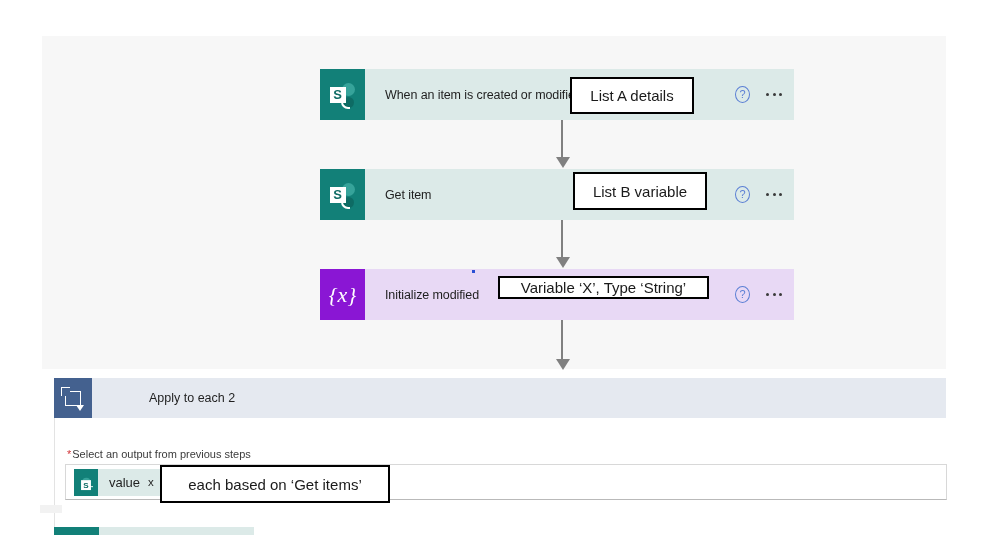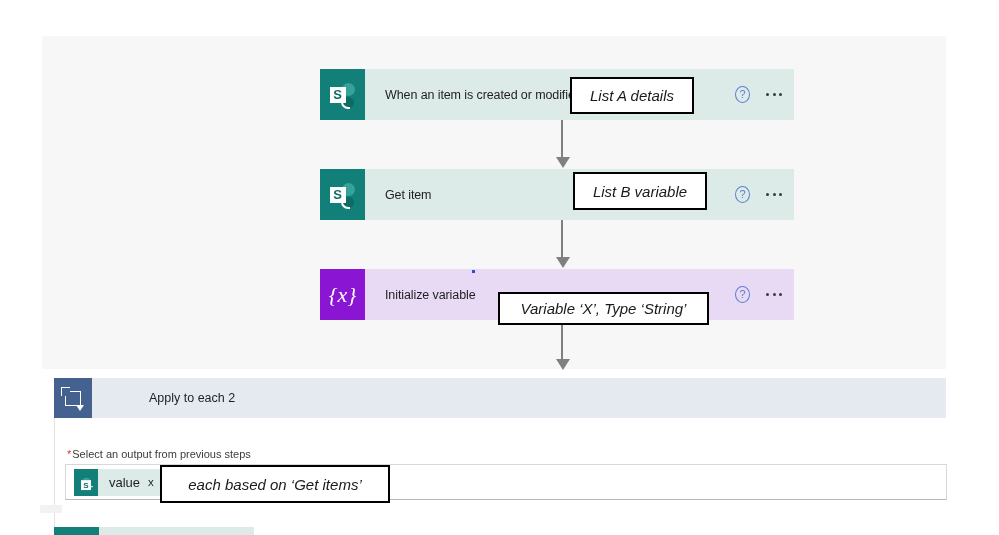--- a/index.html
+++ b/index.html
@@ -174,25 +174,24 @@
     position: absolute;
     background: #ffffff;
     border: 2.2px solid #000000;
     display: flex;
     align-items: center;
     justify-content: center;
     color: #1a1a1a;
     font-size: 15px;
     box-sizing: border-box;
     white-space: nowrap;
-    font-style: italic;
   }
   #callout-lista { left: 570px; top: 77px;  width: 124px; height: 37px; }
   #callout-listb { left: 573px; top: 172px; width: 134px; height: 38px; }
-  #callout-var   { left: 498px; top: 292px; width: 211px; height: 33px; }
+  #callout-var   { left: 498px; top: 276px; width: 211px; height: 23px; }
   #callout-value { left: 160px; top: 465px; width: 230px; height: 38px; font-size: 15px; }
 
   .blue-dot {
     position: absolute;
     left: 472px; top: 270px;
     width: 3px; height: 3px;
     background: #2a4fd4;
   }
 
   
@@ -380,21 +379,21 @@
 <div class="connector" id="conn-2">
   <div class="stem"></div>
     <div class="head"></div>
 </div>
 
 <div class="card variable" id="card-initvar">
   <div class="card-icon">
     <span class="var-glyph">{x}</span>
   </div>
   <div class="card-body">
-    <span class="card-title">Initialize variable</span>
+    <span class="card-title">Initialize modified</span>
     <div class="card-actions">
       <div class="help-icon">?</div>
       <div class="ellipsis-icon">
           <i></i>
           <i></i>
           <i></i>
         </div>
     </div>
   </div>
 </div>

